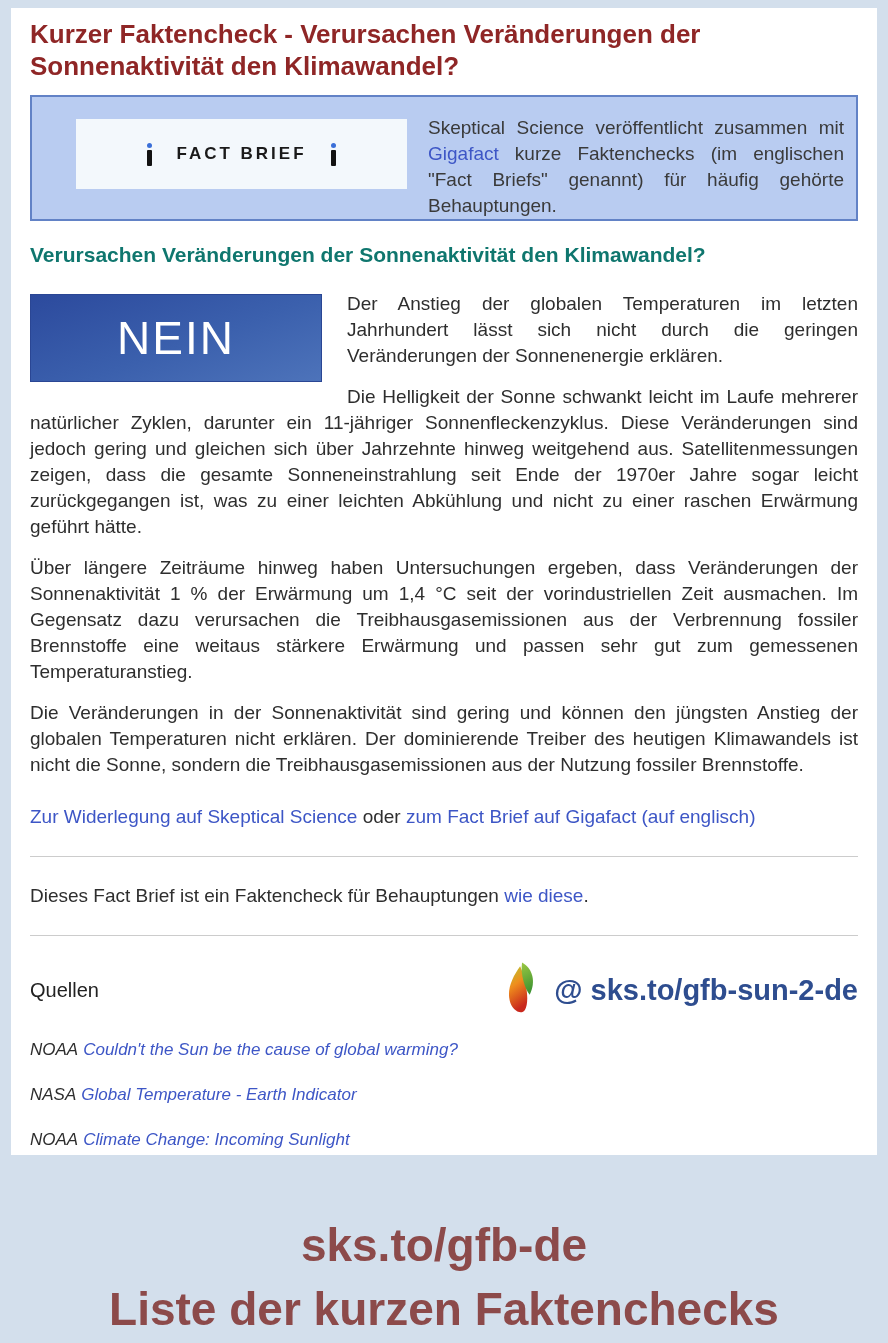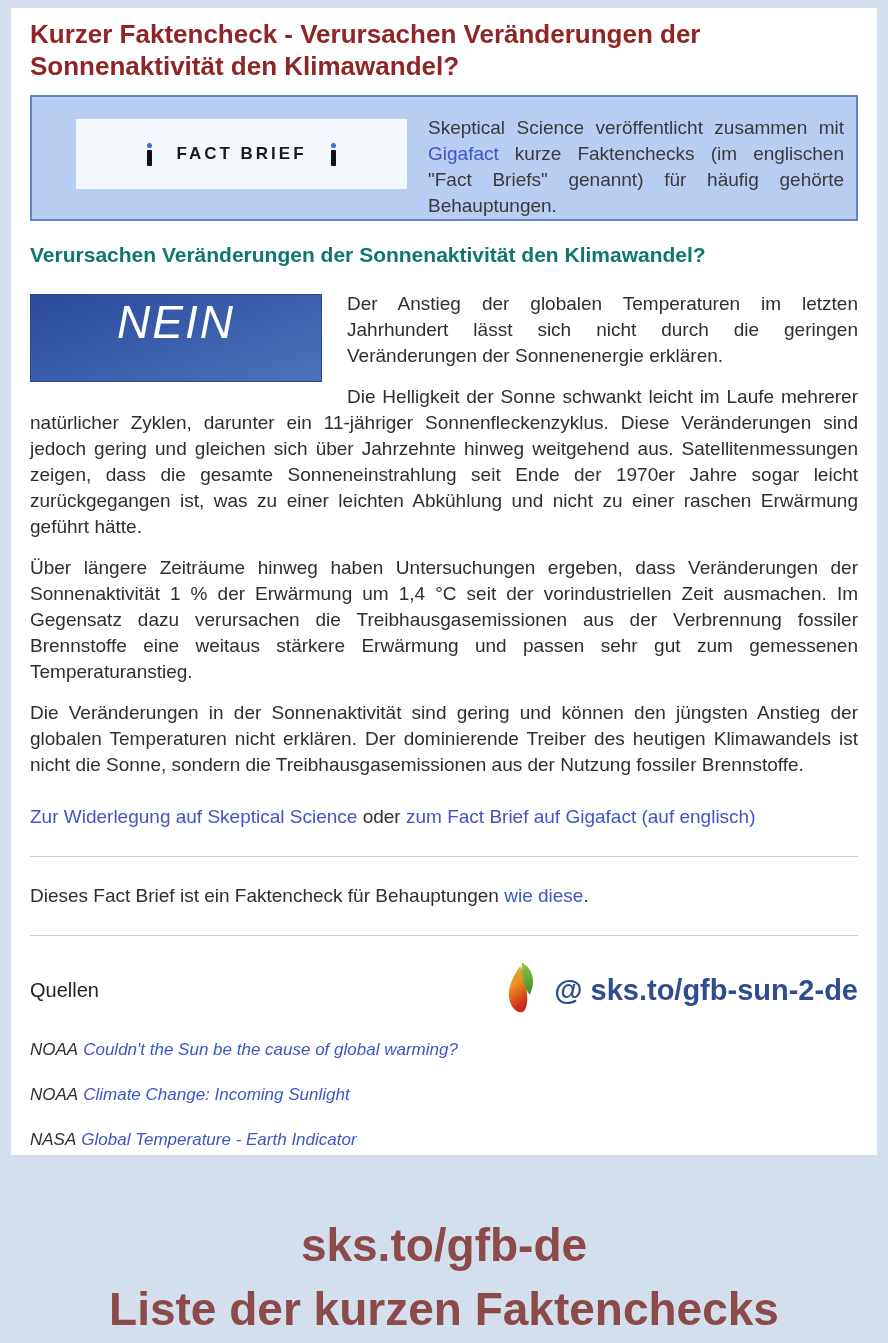--- a/index.html
+++ b/index.html
@@ -58,21 +58,21 @@
     color:#0f766e;
   }
   .answer { margin-top:23px; }
   .answer::after { content:""; display:block; clear:both; }
   .nein-box {
     float:left;
     width:292px; height:88px;
     margin:3px 25px 14px 0;
     background:linear-gradient(160deg, #2c4a9d 0%, #3b60ad 55%, #4d73ba 100%);
     border:1px solid #2a4694;
-    display:flex; justify-content:center;font-style:italic;
+    display:flex; align-items:center; justify-content:center;
   }
   .nein-box span {
     color:#ffffff; font-size:46px; letter-spacing:2px; font-weight:normal;
   }
   p.body {
     margin:0 0 15px 0;
     font-size:19px; line-height:26px;
     color:#2e2e2e;
     text-align:justify;
   }
@@ -165,21 +165,21 @@
           </linearGradient>
         </defs>
         <path d="M17 4 C9 15 3 28 6 40 C8 50 18 56 22 50 C27 42 24 20 17 4 Z" fill="url(#flameGrad)"></path>
         <path d="M19 0 C30 6 34 20 27 34 C22 28 17 12 19 0 Z" fill="url(#leafGrad)"></path>
       </svg>
       <span class="handle">@ sks.to/gfb-sun-2-de</span>
     </span>
   </div>
 
   <p class="source-row"><span class="src-org">NOAA</span><a class="link">Couldn't the Sun be the cause of global warming?</a></p>
+  <p class="source-row"><span class="src-org">NASA</span><a class="link">Global Temperature - Earth Indicator</a></p>
   <p class="source-row"><span class="src-org">NOAA</span><a class="link">Climate Change: Incoming Sunlight</a></p>
-  <p class="source-row"><span class="src-org">NASA</span><a class="link">Global Temperature - Earth Indicator</a></p>
 
 </div>
 
 <div class="footer">
   <div>sks.to/gfb-de</div>
   <div>Liste der kurzen Faktenchecks</div>
 </div>
 
 </body></html>

